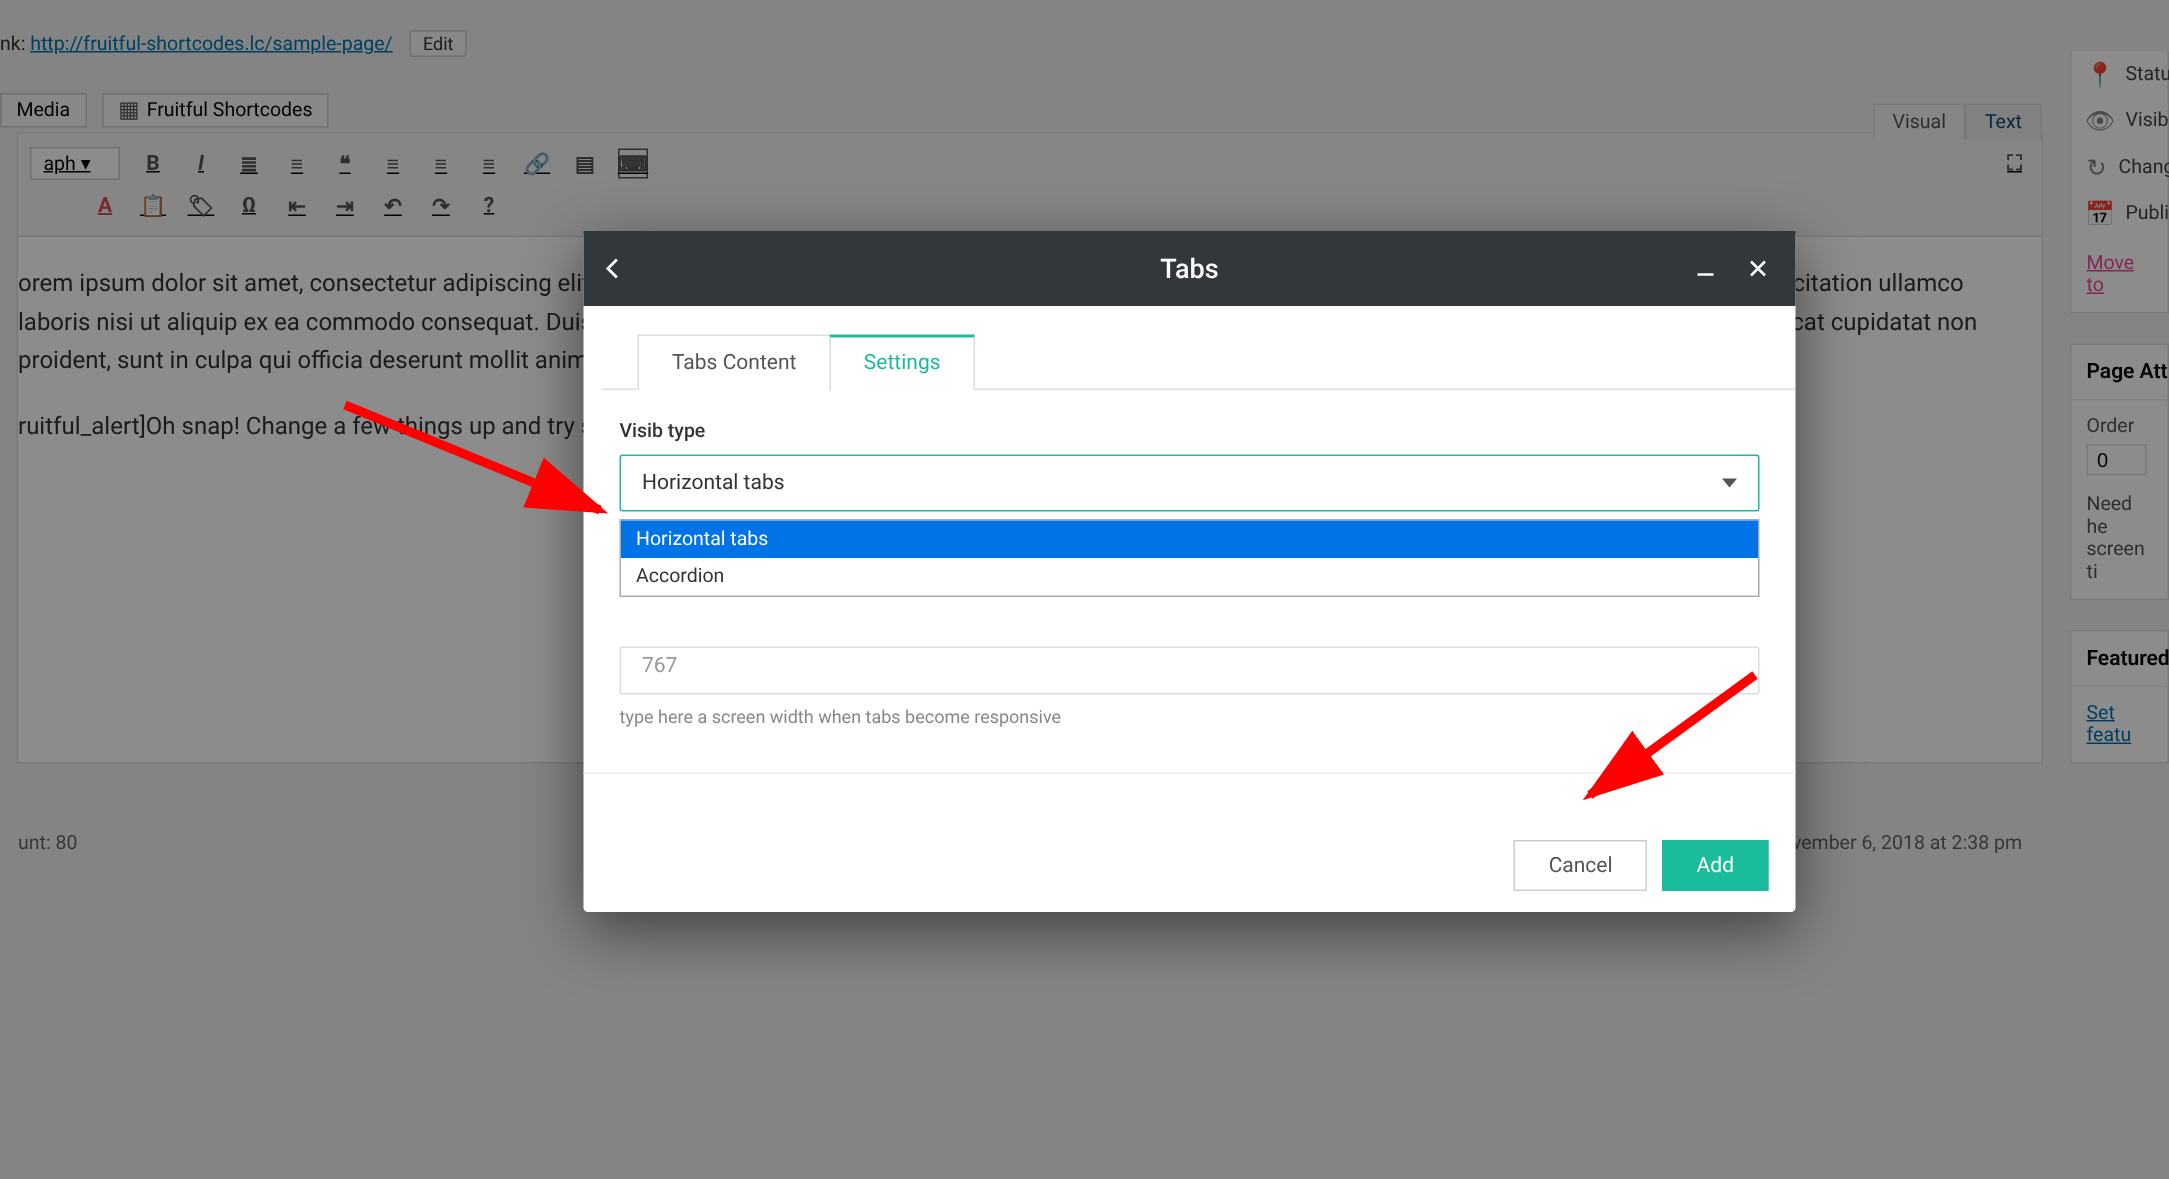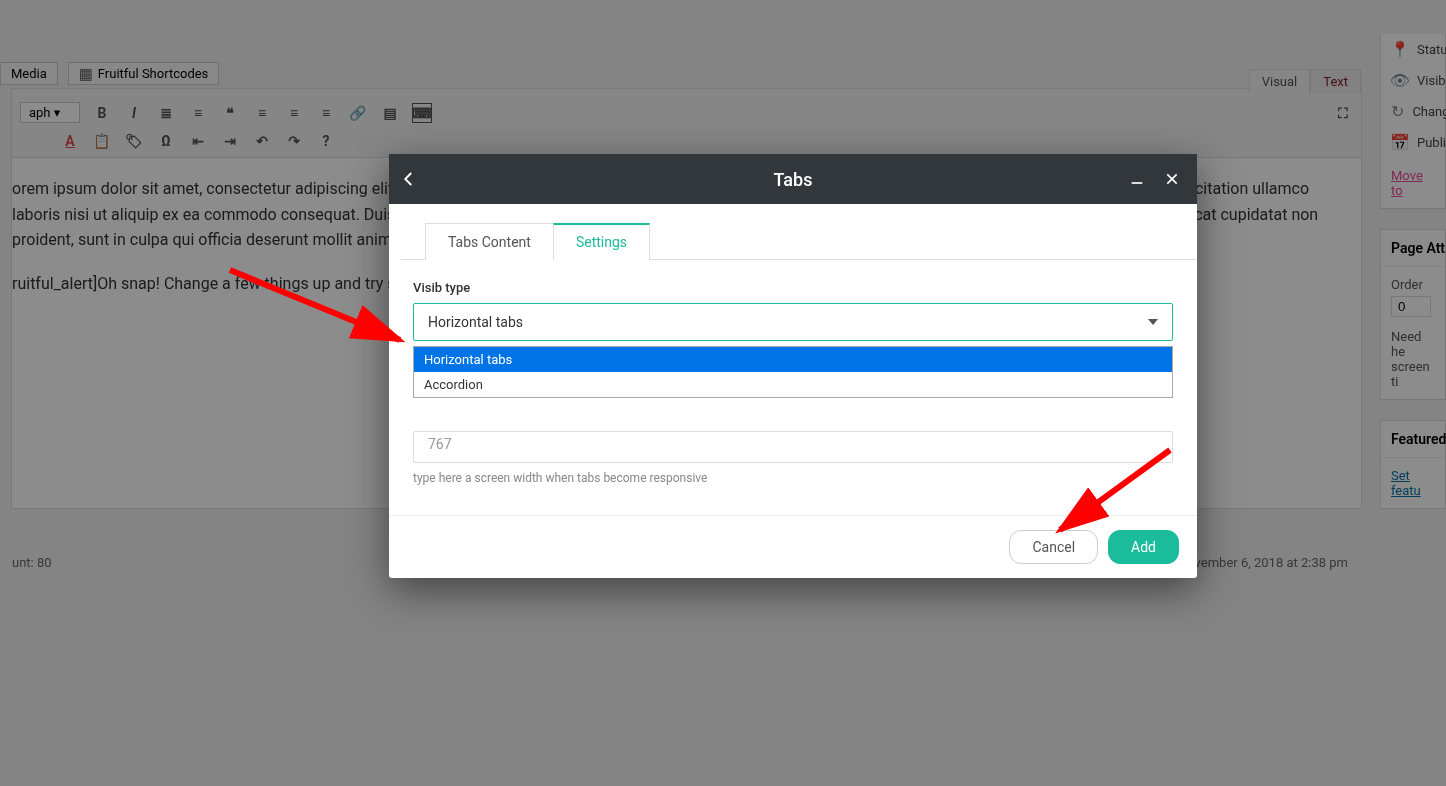--- a/index.html
+++ b/index.html
@@ -12,24 +12,24 @@
   .permalink-row a { color:#0073aa; text-decoration:underline; }
   .edit-btn { display:inline-block; margin-left:8px; padding:1px 8px; border:1px solid #ccc; background:#f7f7f7; border-radius:2px; font-size:12px; cursor:pointer; }
 
   .media-row { position:absolute; left:0; top:62px; display:flex; gap:10px; align-items:flex-start; }
   .media-btn { padding:3px 10px; border:1px solid #ccc; background:#f7f7f7; font-size:13px; cursor:pointer; display:flex; align-items:center; gap:6px; }
   .grid-ic { display:inline-block; width:13px; height:13px; }
   .grid-ic::before { content:"▦"; font-size:15px; color:#555; line-height:13px; }
 
   .editor-wrap { position:absolute; left:11px; top:88px; width:1351px; border:1px solid #ddd; }
   .editor-tabs { position:absolute; right:0; top:-20px; display:flex; }
-  .etab { padding:4px 12px; font-size:13px; background:#ebebeb; color:#7f1d1d; border:1px solid #ddd; border-bottom:none; cursor:pointer; }
+  .etab { padding:4px 12px; font-size:13px; background:#ebebeb; color:#0c4a6e; border:1px solid #ddd; border-bottom:none; cursor:pointer; }
   .etab.active { background:#f5f5f5; color:#555; }
   .toolbar { background:#f5f5f5; padding:6px 8px; border-bottom:1px solid #ddd; }
-  .toolbar-row { display:flex; align-items:flex-end; gap:12px; height:28px; }
+  .toolbar-row { display:flex; align-items:center; gap:12px; height:28px;text-decoration:underline; }
   .tb-sel { font-size:13px; padding:2px 8px; border:1px solid #ccc; background:#fff; width:60px; }
   .tb-ic { width:20px; height:20px; display:flex; align-items:center; justify-content:center; color:#555; font-size:14px; cursor:pointer; font-weight:bold; }
   .editor-body { background:#fff; min-height:350px; padding:18px 0 18px 0; font-size:16px; color:#333; line-height:1.6; }
   .editor-body p { margin-bottom:18px; }
 
   .word-count { position:absolute; left:12px; top:555px; font-size:13px; color:#666; }
   .last-saved { position:absolute; right:98px; top:555px; font-size:13px; color:#666; }
 
   
   .sidebar { position:absolute; right:0; top:0; width:66px; height:786px; overflow:hidden; }
@@ -60,32 +60,36 @@
   .modal-body { padding:20px 24px 30px; position:relative; }
   .field-label { font-size:13px; color:#333; font-weight:500; margin-bottom:8px; }
   .select-box { border:1px solid #1abc9c; border-radius:2px; padding:10px 14px; font-size:14px; color:#333; display:flex; align-items:center; justify-content:space-between; cursor:pointer; }
   .caret { width:0; height:0; border-left:5px solid transparent; border-right:5px solid transparent; border-top:6px solid #555; }
   .dropdown-list { position:absolute; left:24px; right:24px; top:86px; border:1px solid #aaa; background:#fff; z-index:5; }
   .dd-opt { padding:5px 10px; font-size:13px; color:#333; cursor:pointer; }
   .dd-opt.sel { background:#0073e6; color:#fff; }
   .modal-input-below { margin-top:90px; border:1px solid #ddd; border-radius:2px; padding:4px 14px 10px; font-size:14px; color:#999; }
   .help-text { margin-top:8px; font-size:12px; color:#888; }
   .modal-footer { border-top:1px solid #eee; padding:14px 18px; display:flex; justify-content:flex-end; gap:10px; }
-  .btn { padding:8px 22px; font-size:14px; border-radius:12px; cursor:pointer; }
+  .btn { padding:8px 22px; font-size:14px; border-radius:0; cursor:pointer;margin-top:30px; }
   .btn-cancel { background:#fff; border:1px solid #ccc; color:#555; }
   .btn-add { background:#1abc9c; border:1px solid #1abc9c; color:#fff; }
 
   
   .arrow { position:absolute; pointer-events:none; }
 </style>
 </head>
 <body>
 
 <div class="page">
   <div class="bg">
+    <div class="permalink-row">
+      <span>nk: </span><a href="#">http://fruitful-shortcodes.lc/sample-page/</a>
+      <span class="edit-btn">Edit</span>
+    </div>
 
     <div class="media-row">
       <div class="media-btn">
           <span>Media</span>
         </div>
       <div class="media-btn">
           <span class="grid-ic"></span>
           <span>Fruitful Shortcodes</span>
         </div>
     </div>

